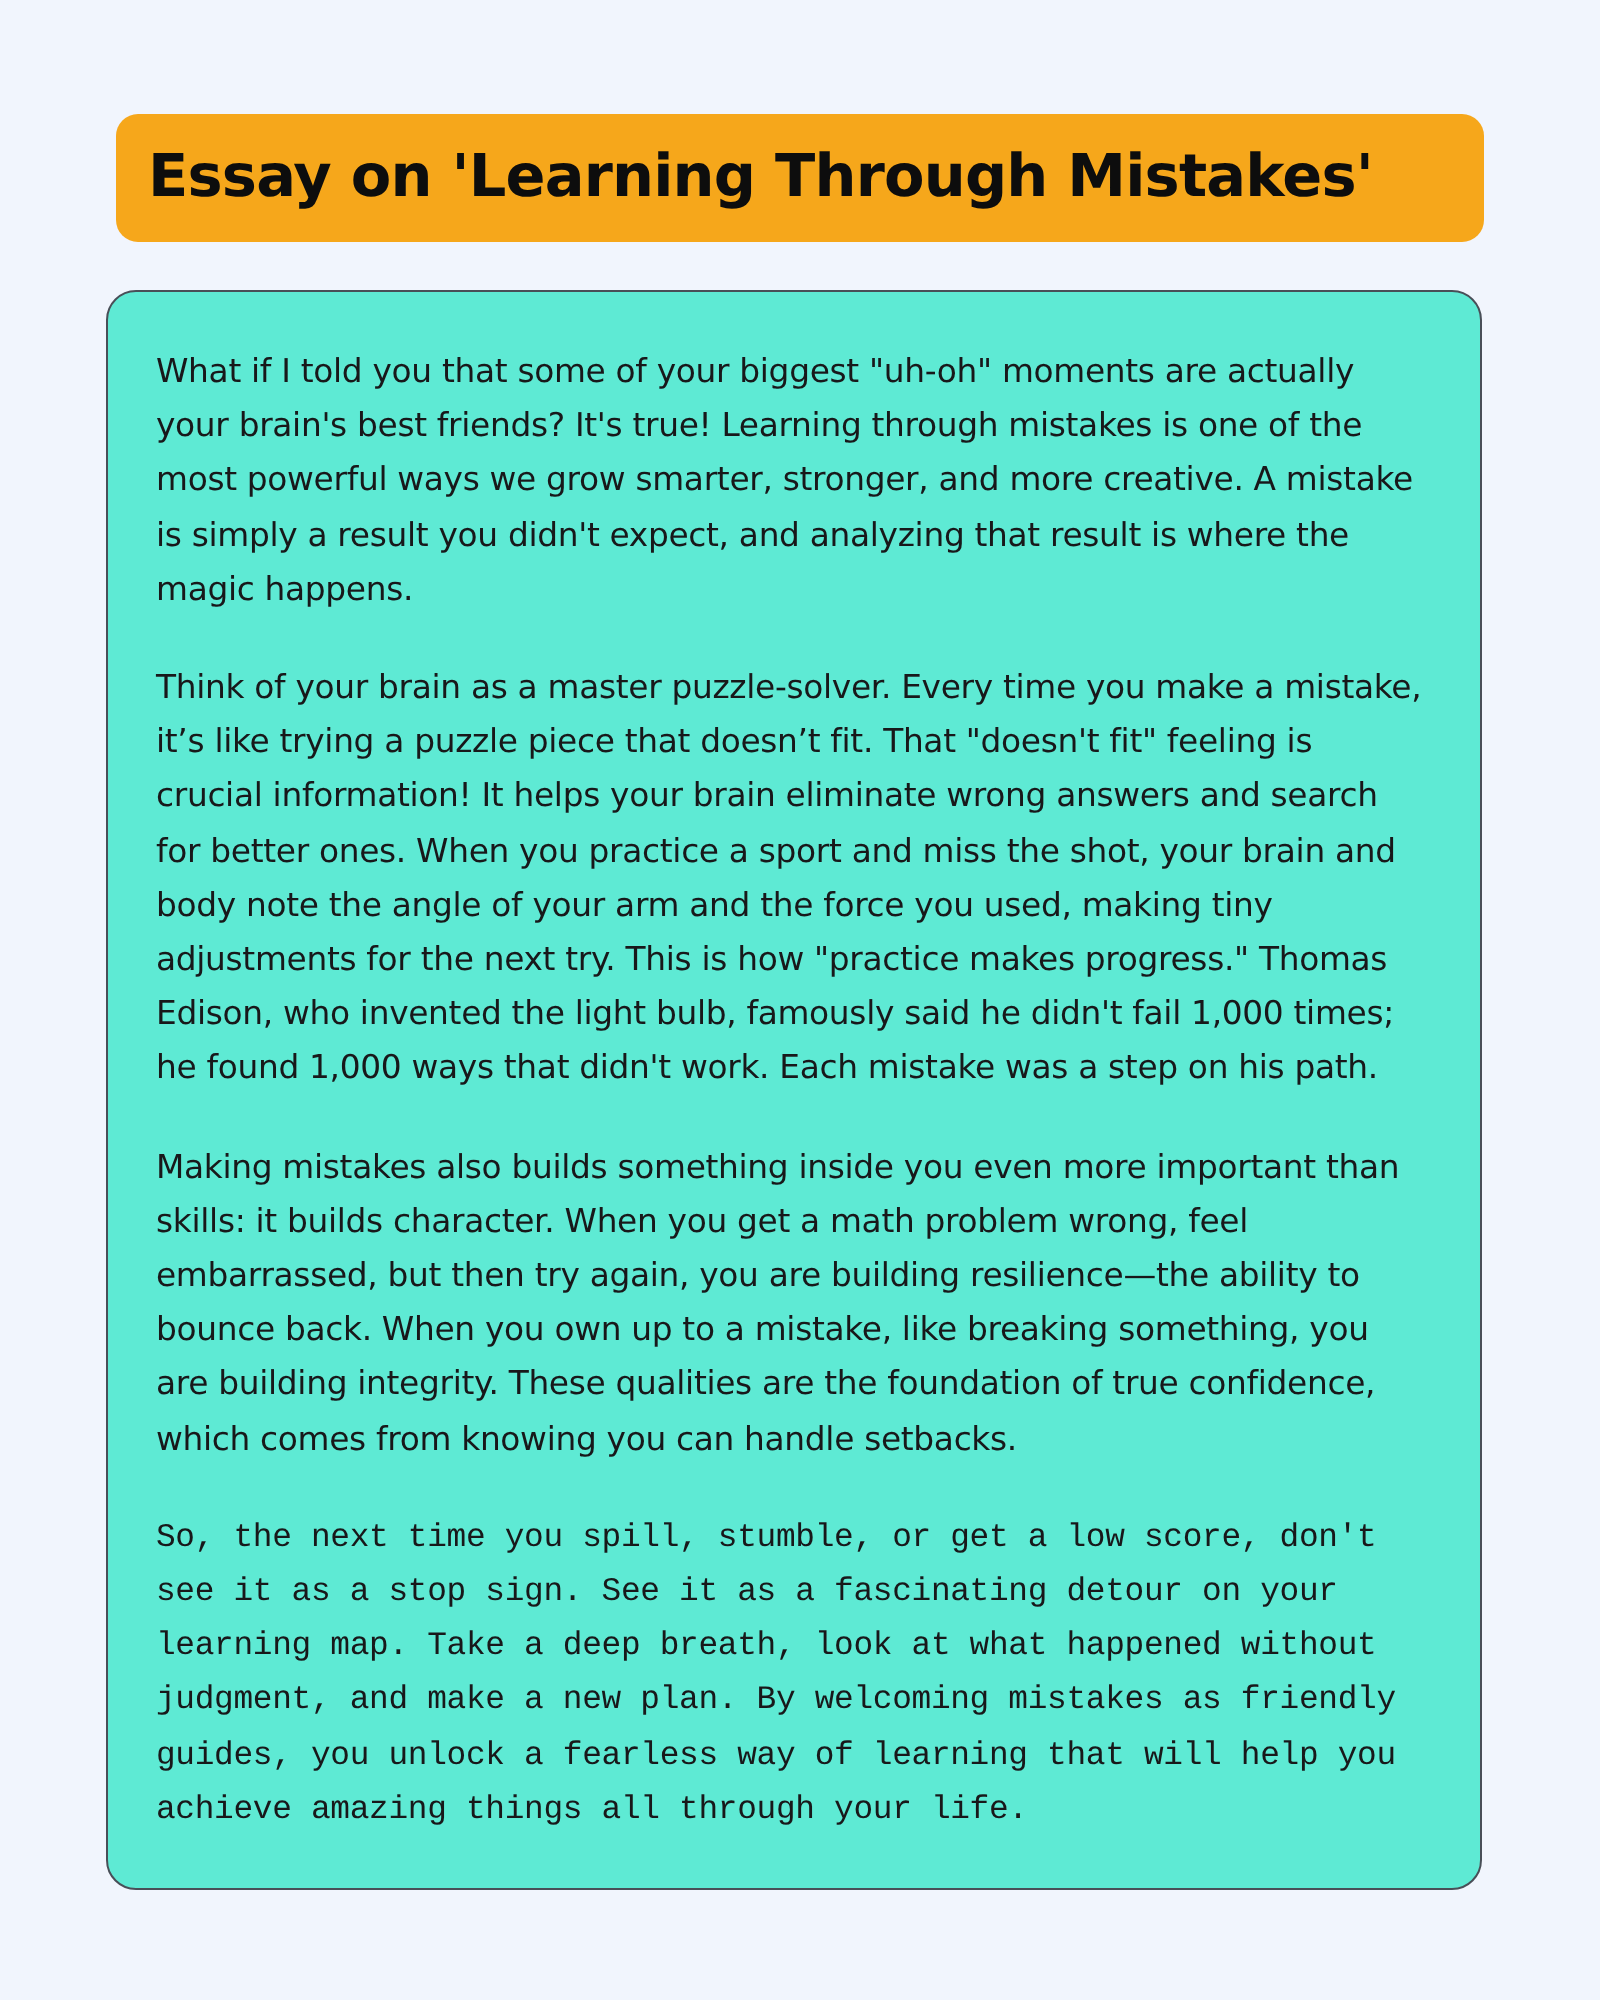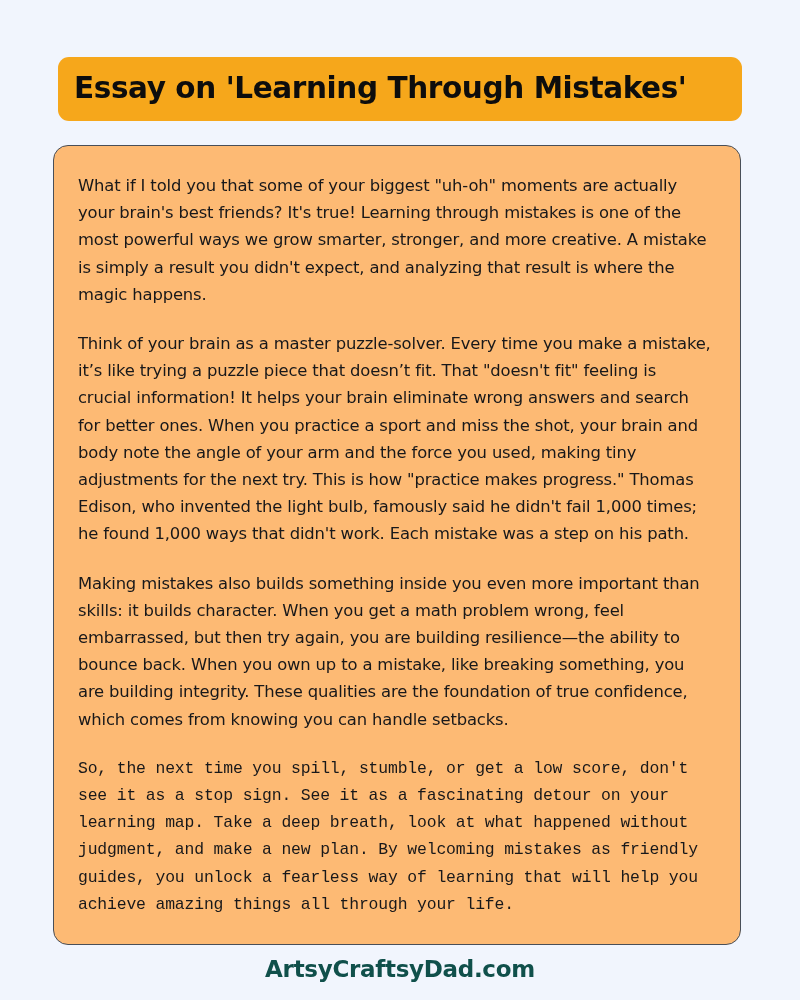--- a/index.html
+++ b/index.html
@@ -54,21 +54,21 @@
   }
 
   
   .essay-card {
     position: absolute;
     left: 53px;
     top: 145px;
     width: 688px;
     height: 800px;
     box-sizing: border-box;
-    background: #fdba74;
+    background: #5eead4;
     border: 1.6px solid #494f58;
     border-radius: 15px;
     padding: 26px 26px 20px 24px;
     overflow: hidden;
   }
 
   .essay-body {
     font-family: "DejaVu Sans", sans-serif;
     font-size: 16.4px;
     line-height: 27.2px;
@@ -111,15 +111,14 @@
 
   <div class="essay-card">
     <div class="essay-body">
       <p>What if I told you that some of your biggest "uh-oh" moments are actually your brain's best friends? It's true! Learning through mistakes is one of the most powerful ways we grow smarter, stronger, and more creative. A mistake is simply a result you didn't expect, and analyzing that result is where the magic happens.</p>
       <p>Think of your brain as a master puzzle-solver. Every time you make a mistake, it’s like trying a puzzle piece that doesn’t fit. That "doesn't fit" feeling is crucial information! It helps your brain eliminate wrong answers and search for better ones. When you practice a sport and miss the shot, your brain and body note the angle of your arm and the force you used, making tiny adjustments for the next try. This is how "practice makes progress." Thomas Edison, who invented the light bulb, famously said he didn't fail 1,000 times; he found 1,000 ways that didn't work. Each mistake was a step on his path.</p>
       <p>Making mistakes also builds something inside you even more important than skills: it builds character. When you get a math problem wrong, feel embarrassed, but then try again, you are building resilience—the ability to bounce back. When you own up to a mistake, like breaking something, you are building integrity. These qualities are the foundation of true confidence, which comes from knowing you can handle setbacks.</p>
       <p>So, the next time you spill, stumble, or get a low score, don't see it as a stop sign. See it as a fascinating detour on your learning map. Take a deep breath, look at what happened without judgment, and make a new plan. By welcoming mistakes as friendly guides, you unlock a fearless way of learning that will help you achieve amazing things all through your life.</p>
     </div>
   </div>
 
-  <div class="footer-brand">ArtsyCraftsyDad.com</div>
 
 </div>
 
 </body></html>

